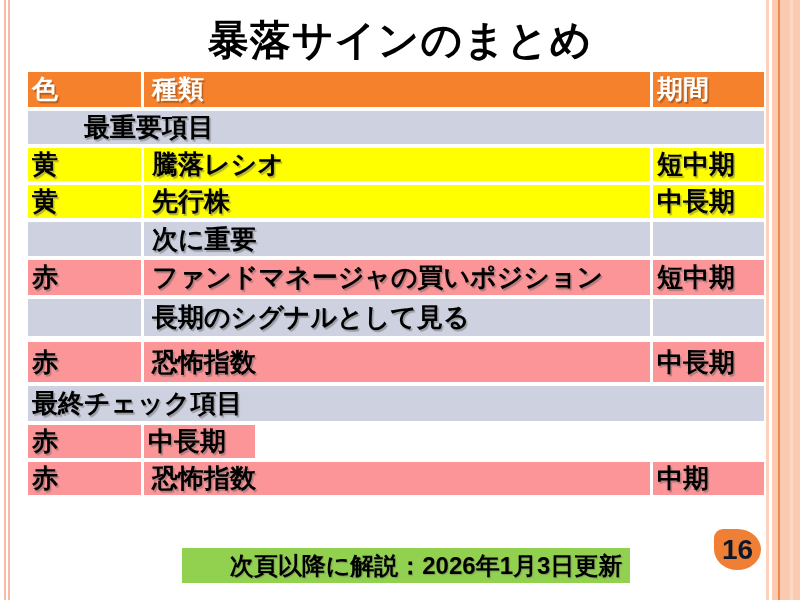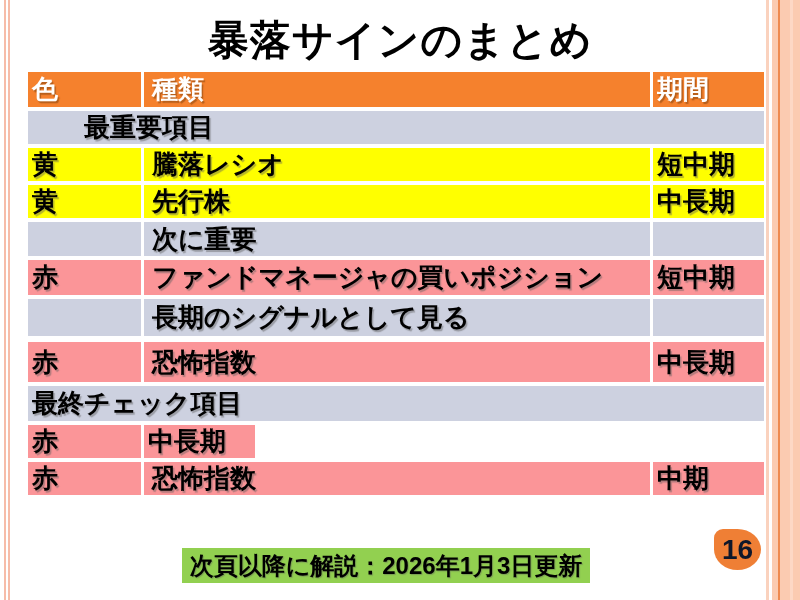--- a/index.html
+++ b/index.html
@@ -44,21 +44,21 @@
     position:absolute;left:714px;top:529px;width:47px;height:41px;
     background:#ef7f35;border-radius:9px 50% 50% 50%;
     display:flex;align-items:center;justify-content:center;
     color:#0f172a;font-size:28px;font-weight:bold;
   }
   
   .footer-banner{
     position:absolute;left:182px;top:548px;width:408px;height:35px;
     background:#92d050;display:flex;align-items:center;justify-content:center;
     font-size:24px;font-weight:bold;color:#000;
-    text-shadow:1px 1px 1px rgba(90,90,90,0.4);white-space:nowrap;
+    text-shadow:1px 1px 1px rgba(90,90,90,0.4);white-space:nowrap;padding-left:40px;
   }
 </style>
 </head>
 <body>
 
 <div class="slide">
 
   <div class="vline left-line-1"></div>
   <div class="vline left-line-2"></div>
   <div class="vline right-stripe-thin"></div>

